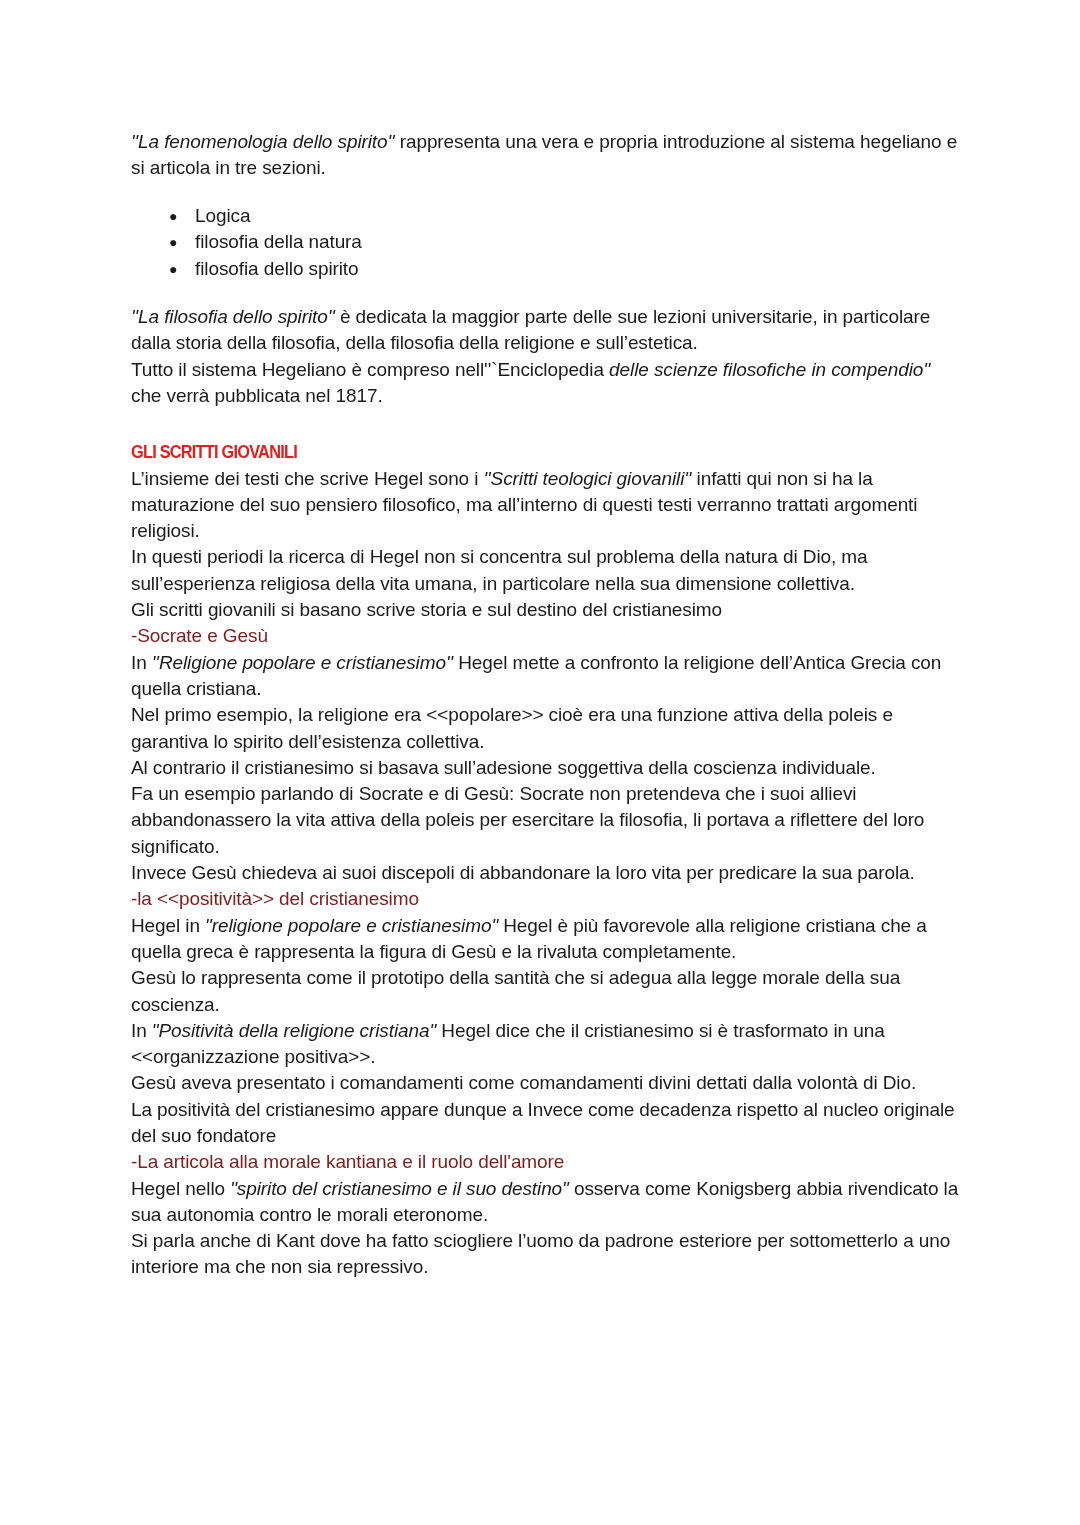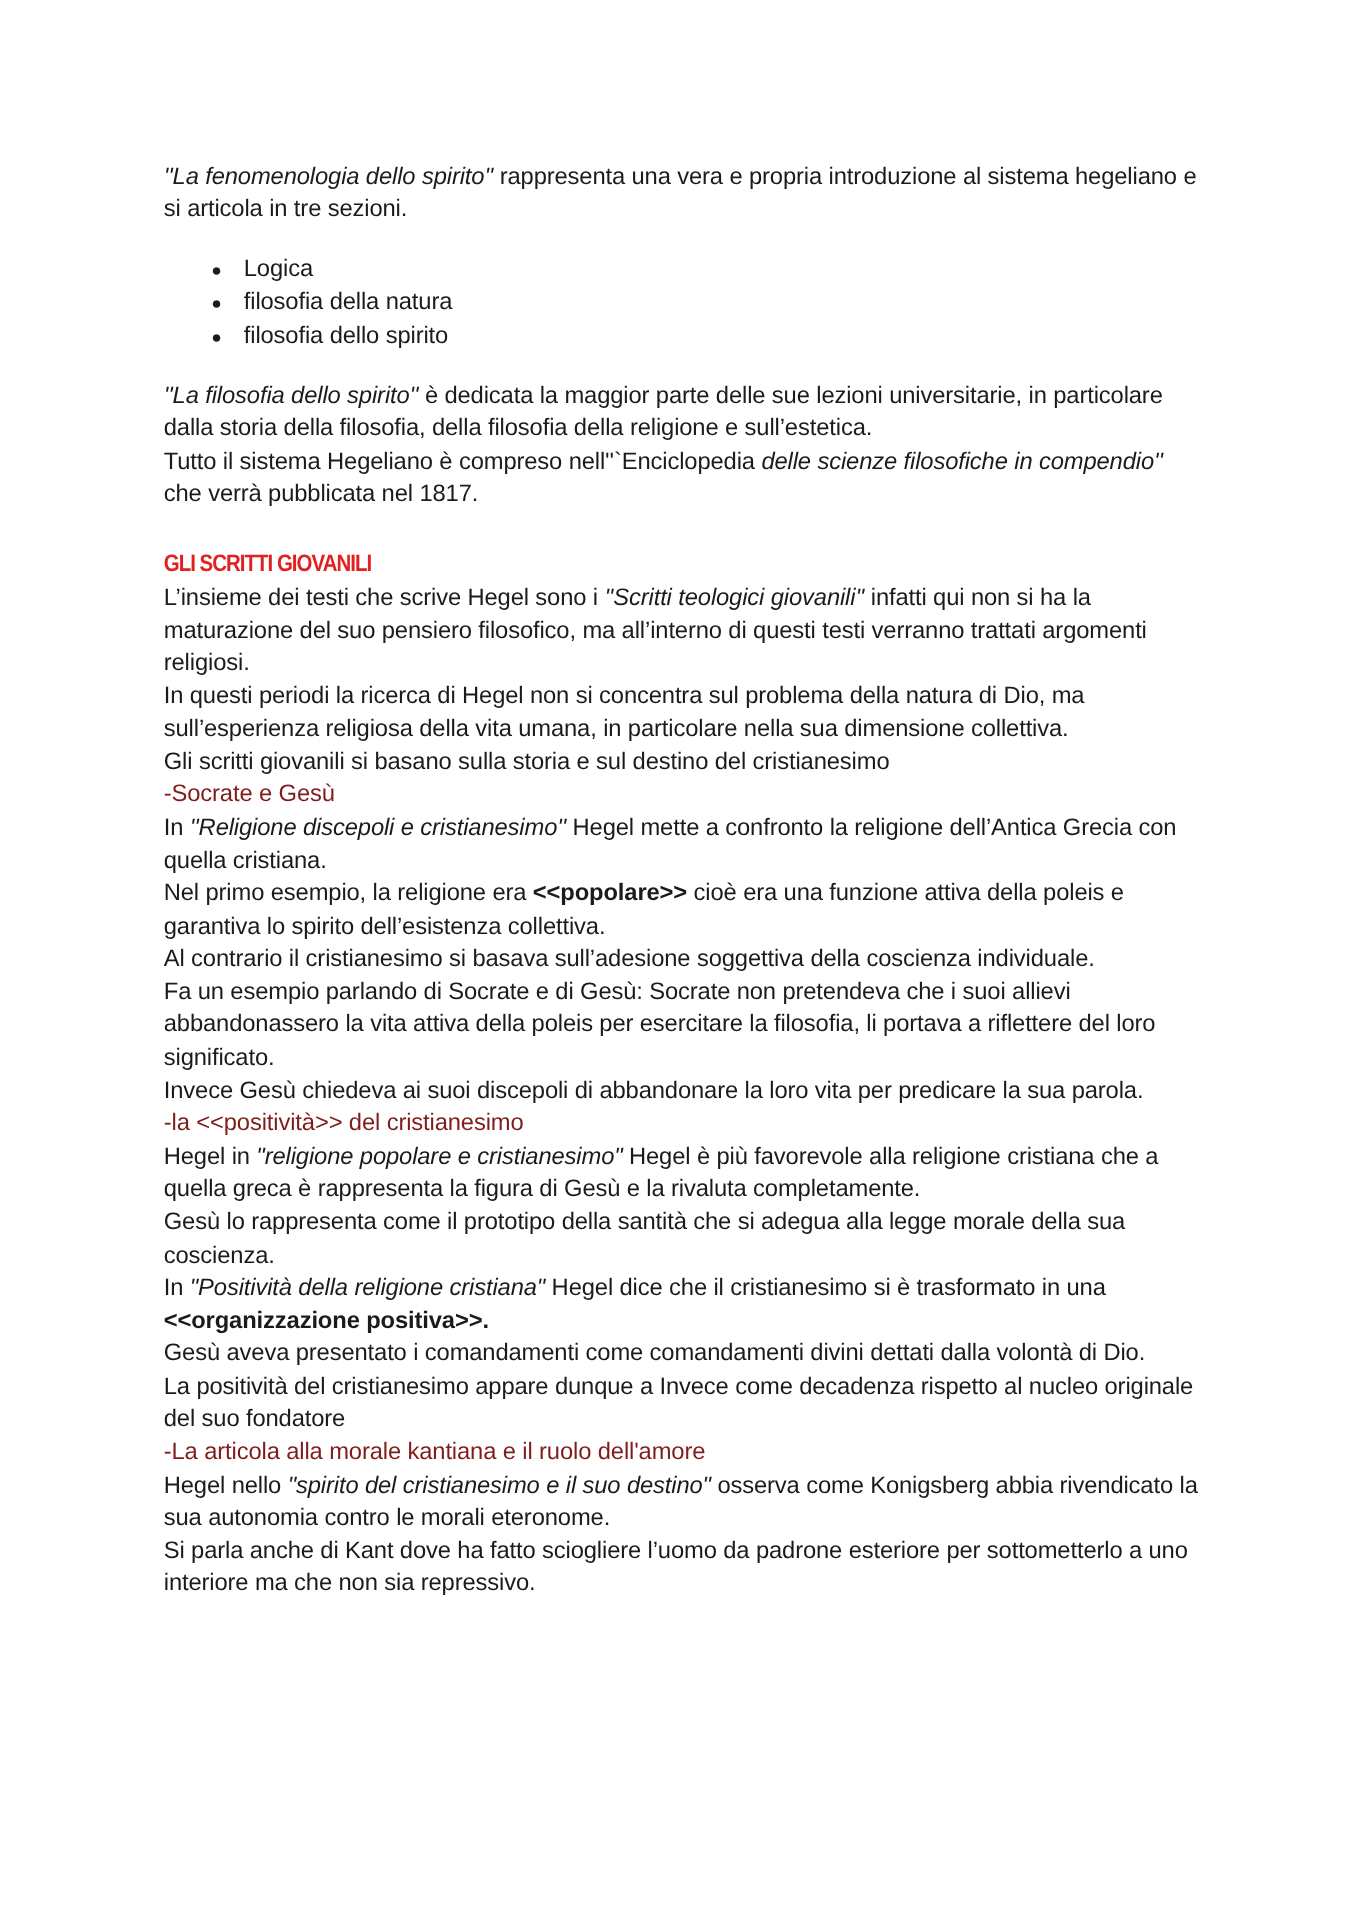--- a/index.html
+++ b/index.html
@@ -62,21 +62,21 @@
       margin-top: 10px;
       line-height: 26px;
     }
     .red {
       color: #7f1d1d;
     }
     em, i {
       font-style: italic;
     }
     b {
-      font-weight: bold;
+      font-weight: normal;
     }
   </style>
 </head>
 <body>
 
 <div class="page">
 
   <p><i>''La fenomenologia dello spirito''</i><span> rappresenta una vera e propria introduzione al sistema hegeliano e si articola in tre sezioni.</span></p>
 
   <ul class="bullets">
@@ -89,24 +89,24 @@
 
   <p><i>''La filosofia dello spirito''</i><span> è dedicata la maggior parte delle sue lezioni universitarie, in particolare dalla storia della filosofia, della filosofia della religione e sull’estetica.</span></p>
   <p><span>Tutto il sistema Hegeliano è compreso nell''`Enciclopedia </span><i>delle scienze filosofiche in compendio''</i><span> che verrà pubblicata nel 1817.</span></p>
 
   <div class="gap"></div>
 
   <div class="heading">GLI SCRITTI GIOVANILI</div>
 
   <p><span>L’insieme dei testi che scrive Hegel sono i </span><i>''Scritti teologici giovanili''</i><span> infatti qui non si ha la maturazione del suo pensiero filosofico, ma all’interno di questi testi verranno trattati argomenti religiosi.</span></p>
   <p>In questi periodi la ricerca di Hegel non si concentra sul problema della natura di Dio, ma sull’esperienza religiosa della vita umana, in particolare nella sua dimensione collettiva.</p>
-  <p>Gli scritti giovanili si basano sulla storia e sul destino del cristianesimo</p>
+  <p>Gli scritti giovanili si basano scrive storia e sul destino del cristianesimo</p>
 
   <p class="red">-Socrate e Gesù</p>
-  <p><span>In </span><i>''Religione discepoli e cristianesimo''</i><span> Hegel mette a confronto la religione dell’Antica Grecia con quella cristiana.</span></p>
+  <p><span>In </span><i>''Religione popolare e cristianesimo''</i><span> Hegel mette a confronto la religione dell’Antica Grecia con quella cristiana.</span></p>
   <p><span>Nel primo esempio, la religione era </span><b>&lt;&lt;popolare&gt;&gt;</b><span> cioè era una funzione attiva della poleis e garantiva lo spirito dell’esistenza collettiva.</span></p>
   <p>Al contrario il cristianesimo si basava sull’adesione soggettiva della coscienza individuale.</p>
   <p>Fa un esempio parlando di Socrate e di Gesù: Socrate non pretendeva che i suoi allievi abbandonassero la vita attiva della poleis per esercitare la filosofia, li portava a riflettere del loro significato.</p>
   <p>Invece Gesù chiedeva ai suoi discepoli di abbandonare la loro vita per predicare la sua parola.</p>
 
   <p class="red">-la &lt;&lt;positività&gt;&gt; del cristianesimo</p>
   <p><span>Hegel in </span><i>"religione popolare e cristianesimo"</i><span> Hegel è più favorevole alla religione cristiana che a quella greca è rappresenta la figura di Gesù e la rivaluta completamente.</span></p>
   <p>Gesù lo rappresenta come il prototipo della santità che si adegua alla legge morale della sua coscienza.</p>
   <p><span>In </span><i>"Positività della religione cristiana"</i><span> Hegel dice che il cristianesimo si è trasformato in una </span><b>&lt;&lt;organizzazione positiva&gt;&gt;.</b></p>
   <p>Gesù aveva presentato i comandamenti come comandamenti divini dettati dalla volontà di Dio.</p>

